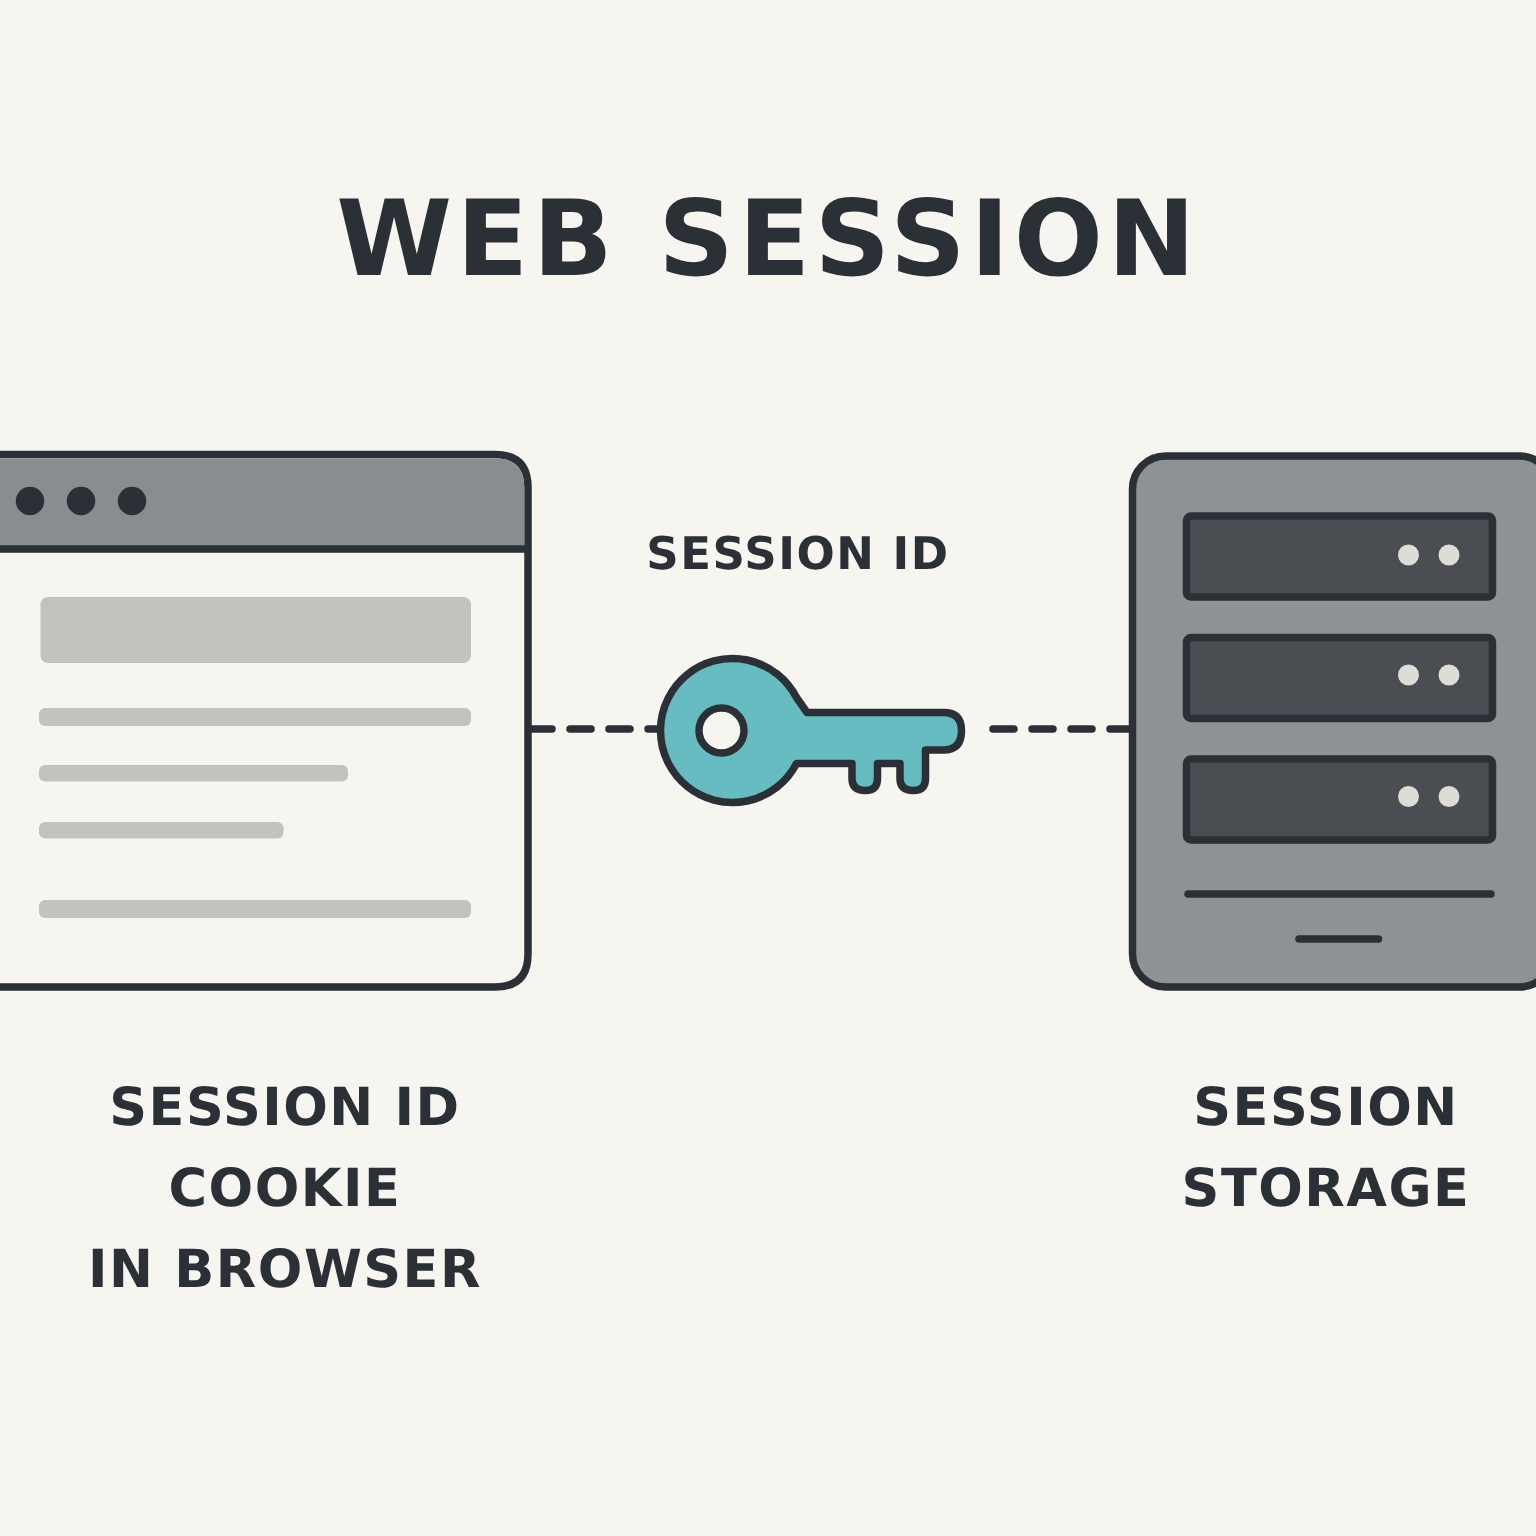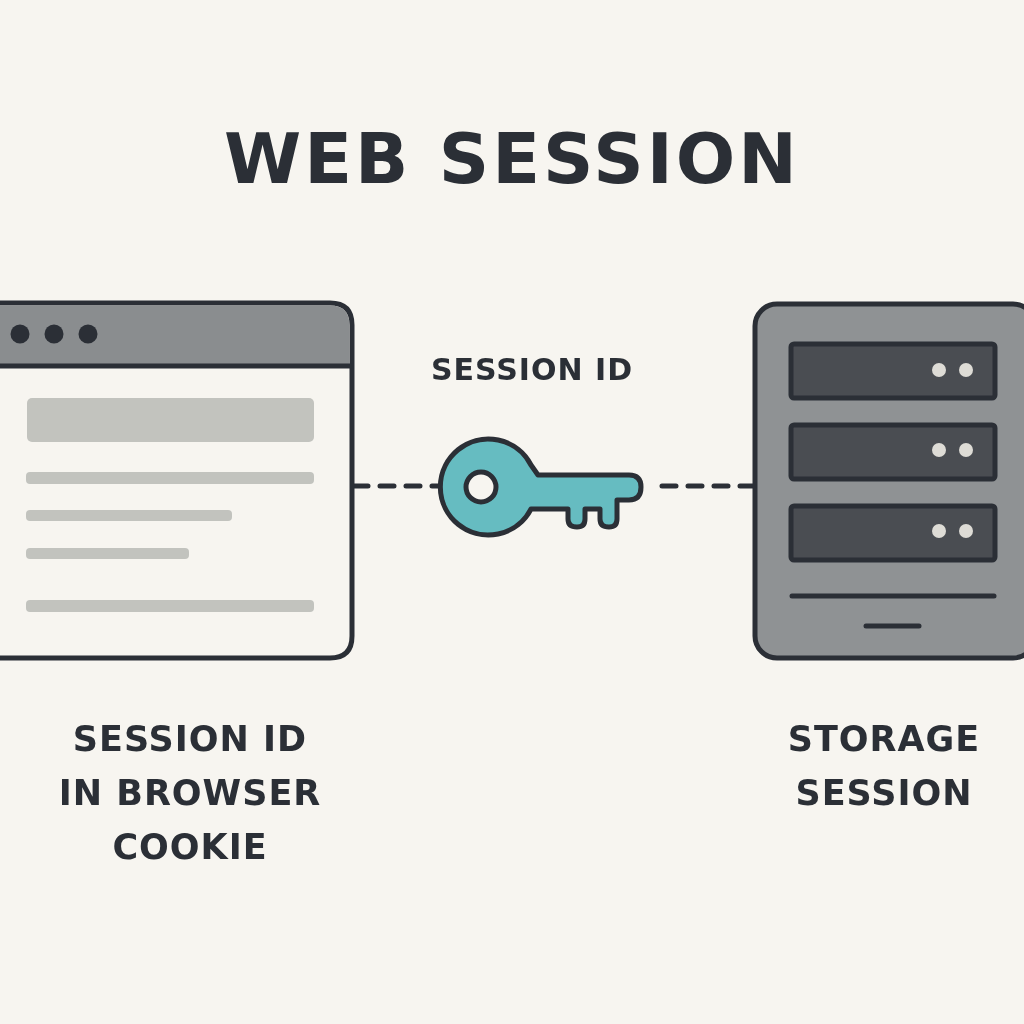--- a/index.html
+++ b/index.html
@@ -84,20 +84,20 @@
     </g>
     <line x1="792" y1="596" x2="994" y2="596" stroke="#2b2f36" stroke-width="5" stroke-linecap="round"></line>
     <line x1="866" y1="626" x2="919" y2="626" stroke="#2b2f36" stroke-width="5" stroke-linecap="round"></line>
   </g>
 </svg>
 
 <div class="connector-label">SESSION ID</div>
 
 <div class="caption caption-left">
   <div>SESSION ID</div>
+  <div>COOKIE</div>
   <div>IN BROWSER</div>
-  <div>COOKIE</div>
 </div>
 
 <div class="caption caption-right">
+  <div>SESSION</div>
   <div>STORAGE</div>
-  <div>SESSION</div>
 </div>
 
 </body></html>

